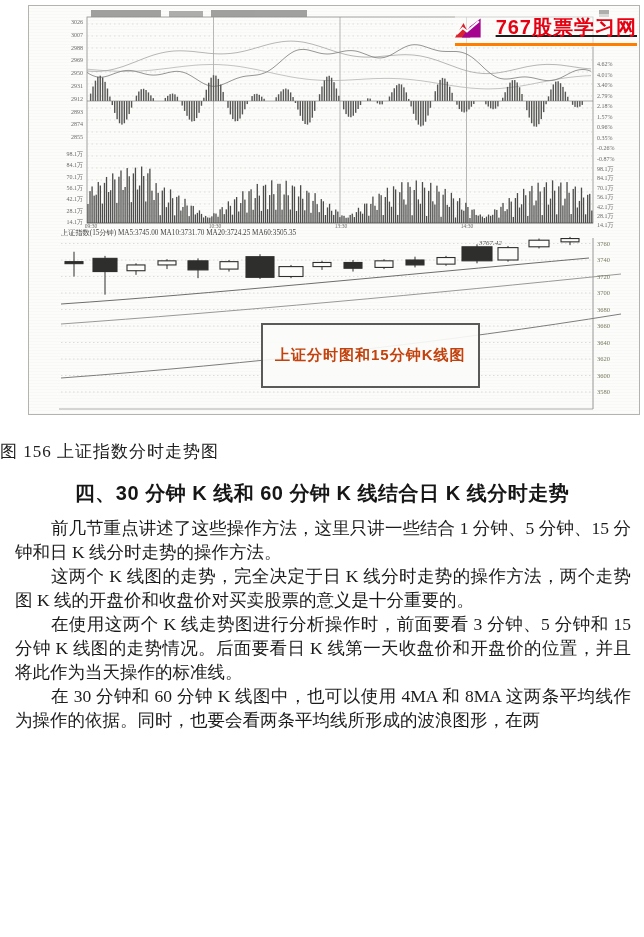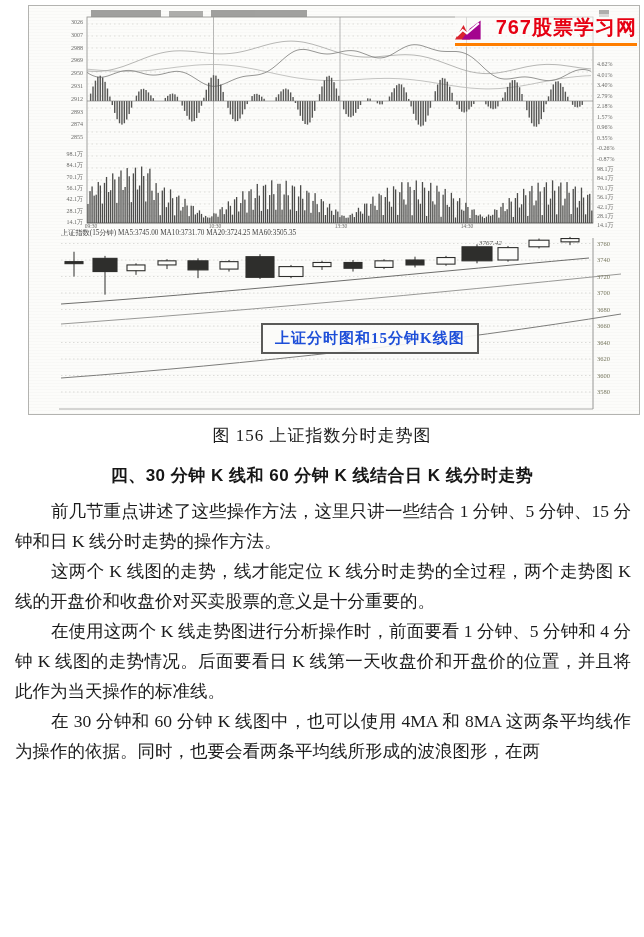--- a/index.html
+++ b/index.html
@@ -12,42 +12,42 @@
     position:relative;margin:5px 0 0 28px;width:612px;height:410px;
     background:#fcfcfa;border:1px solid #b3b3b0;box-sizing:border-box;
     background-image:repeating-linear-gradient(0deg,rgba(0,0,0,0.015) 0 1px,transparent 1px 3px);
   }
   .figure svg{display:block;}
   
   .logo{
     position:absolute;top:8px;right:2px;width:182px;text-align:center;
     font-family:"Liberation Sans","DejaVu Sans",sans-serif;background:rgba(252,252,250,.55);
   }
-  .logo-row{display:flex;align-items:flex-end;justify-content:center;gap:15px;}
+  .logo-row{display:flex;align-items:center;justify-content:center;gap:15px;text-decoration:underline;}
   .logo-name{color:#e60012;font-weight:bold;font-size:20px;letter-spacing:1px;white-space:nowrap;}
   .logo-underline{height:3px;background:#ff7e00;margin:2px 0 1px 0;}
   .logo-url{color:#8f8f8f;font-size:13px;letter-spacing:2.5px;white-space:nowrap;}
   
   .chart-label{
-    position:absolute;left:232px;top:317px;padding:4px 12px;
+    position:absolute;left:232px;top:317px;padding:21px 12px;
     border:2px solid #5a5a58;background:rgba(251,251,248,.92);
-    font-family:Liberation Serif, serif;
-    font-weight:bold;font-size:15px;color:#1d4ed8;letter-spacing:1px;white-space:nowrap;
+    font-family:Liberation Sans, sans-serif;
+    font-weight:bold;font-size:15px;color:#c2410c;letter-spacing:1px;white-space:nowrap;
   }
   
   .caption{
-    margin-top:9px;text-align:center;font-size:17px;color:#1d1d1d;letter-spacing:1px;
+    margin-top:25px;text-align:left;font-size:17px;color:#1d1d1d;letter-spacing:1px;
   }
   .heading{
-    margin:17px 0 9px 0;text-align:center;font-size:17px;font-weight:bold;color:#161616;
+    margin:17px 0 9px 0;text-align:center;font-size:20px;font-weight:bold;color:#161616;
     font-family:"Liberation Sans","DejaVu Sans",sans-serif;letter-spacing:.5px;
   }
   .article{padding:0 13px 0 15px;}
   .article p{
-    margin:0;font-size:17.5px;line-height:30px;text-align:justify;
+    margin:0;font-size:17.5px;line-height:24px;text-align:justify;
     text-indent:2.05em;color:#1b1b1b;
   }
 </style>
 </head>
 <body>
 
 <div class="figure">
   <svg id="chart-svg" width="612" height="410" viewBox="0 0 612 410" xmlns="http://www.w3.org/2000/svg">
 
     <g opacity="0.8">
@@ -646,16 +646,16 @@
 
   <div class="chart-label">上证分时图和15分钟K线图</div>
 </div>
 
 <div class="caption">图 156 上证指数分时走势图</div>
 
 <h1 class="heading">四、30 分钟 K 线和 60 分钟 K 线结合日 K 线分时走势</h1>
 
 <div class="article">
   <p>前几节重点讲述了这些操作方法，这里只讲一些结合 1 分钟、5 分钟、15 分钟和日 K 线分时走势的操作方法。</p>
-  <p>这两个 K 线图的走势，线才能定位 K 线分时走势的全过程，两个走势图 K 线的开盘价和收盘价对买卖股票的意义是十分重要的。</p>
-  <p>在使用这两个 K 线走势图进行分析操作时，前面要看 1 分钟、5 分钟和 4 分钟 K 线图的走势情况。后面要看日 K 线第一天收盘价和开盘价的位置，并且将此作为当天操作的标准线。</p>
+  <p>这两个 K 线图的走势，完全决定于日 K 线分时走势的操作方法，两个走势图 K 线的开盘价和收盘价对买卖股票的意义是十分重要的。</p>
+  <p>在使用这两个 K 线走势图进行分析操作时，前面要看 3 分钟、5 分钟和 15 分钟 K 线图的走势情况。后面要看日 K 线第一天收盘价和开盘价的位置，并且将此作为当天操作的标准线。</p>
   <p>在 30 分钟和 60 分钟 K 线图中，也可以使用 4MA 和 8MA 这两条平均线作为操作的依据。同时，也要会看两条平均线所形成的波浪图形，在两</p>
 </div>
 
 </body></html>

